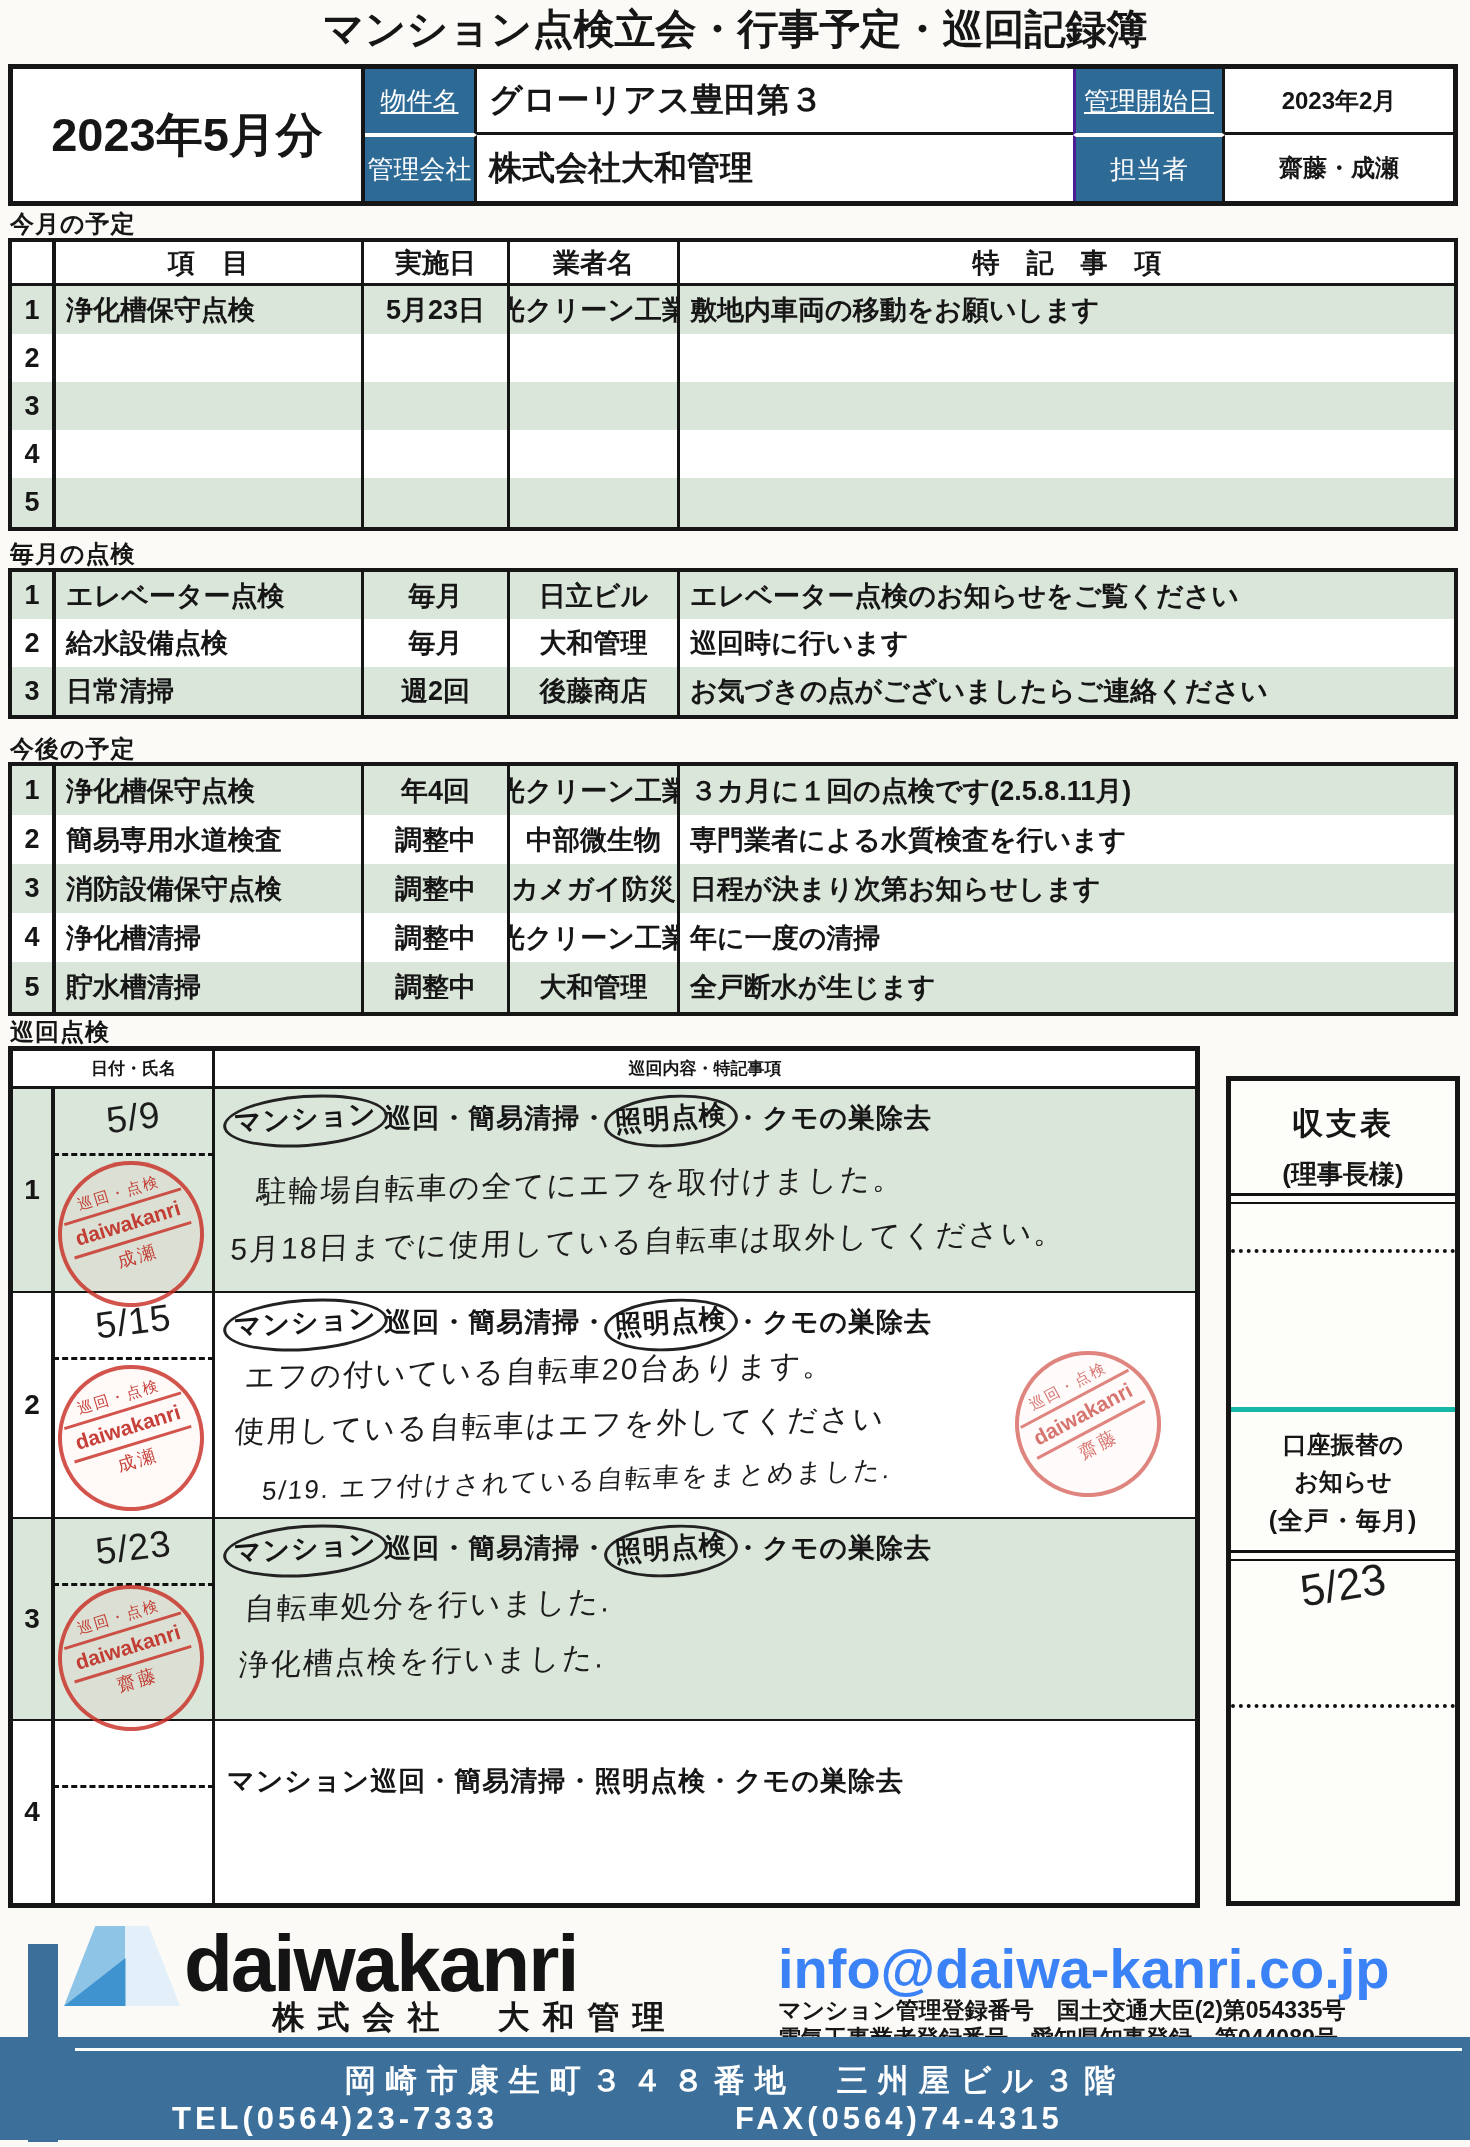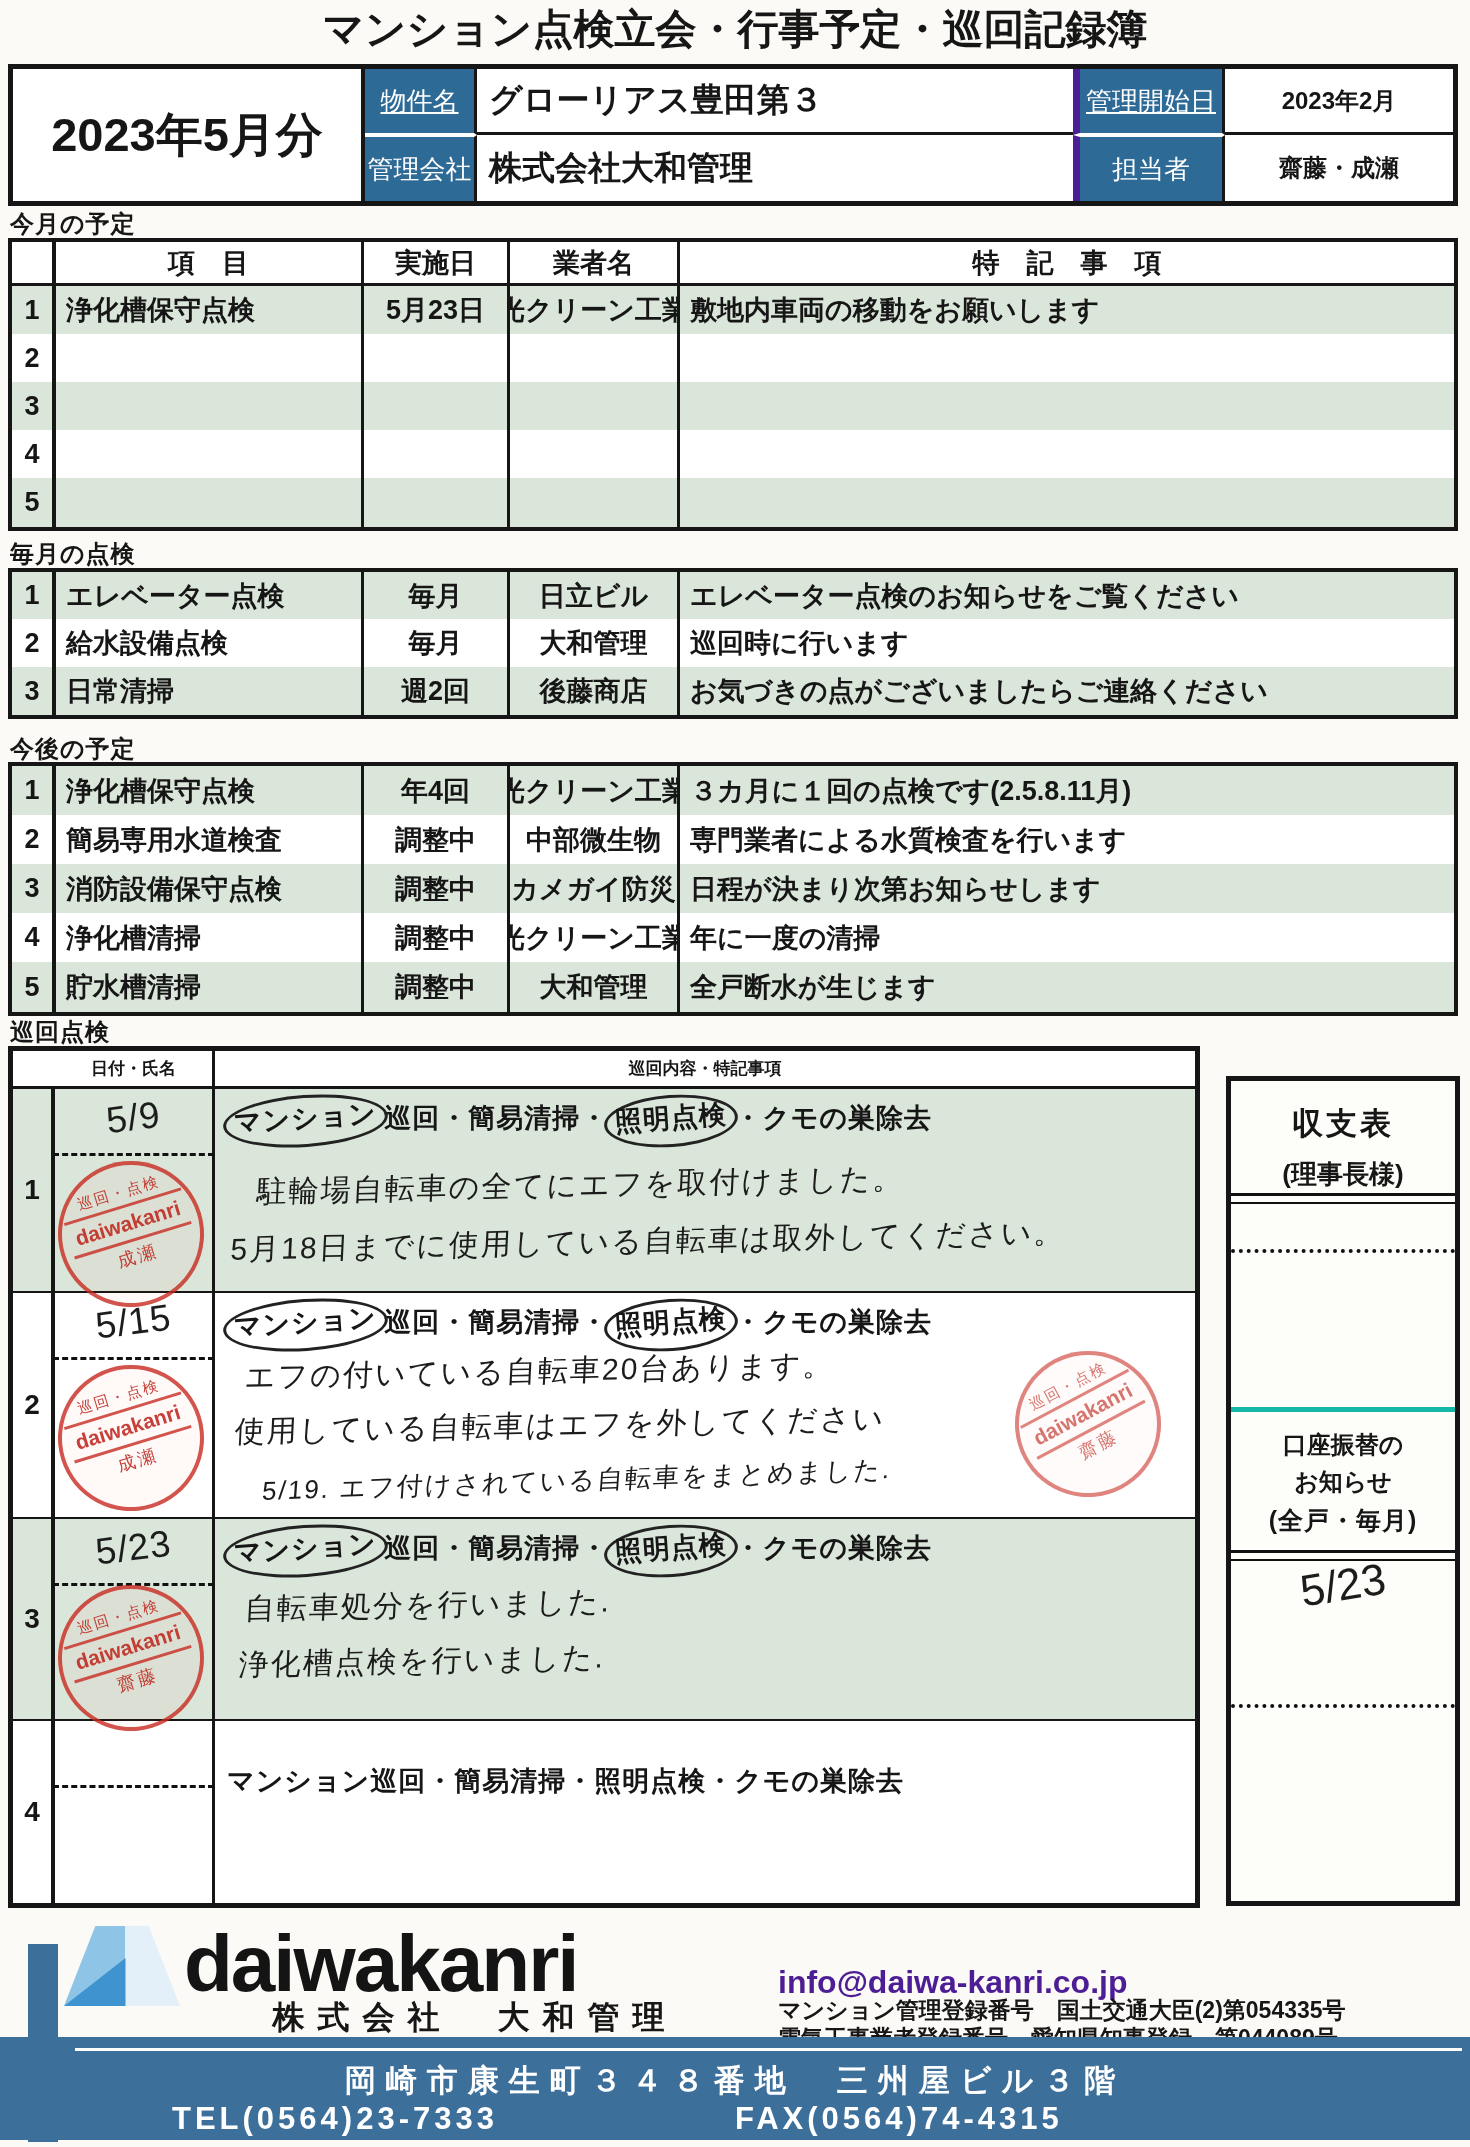--- a/index.html
+++ b/index.html
@@ -7,21 +7,21 @@
         font-family:"Liberation Sans","DejaVu Sans",sans-serif;color:#161616;}
   .abs{position:absolute;}
   
   .title{top:2px;left:0;width:100%;text-align:center;font-size:41px;font-weight:900;letter-spacing:0px;}
   
   .htable{left:8px;top:64px;width:1450px;height:142px;border:5px solid #161616;box-sizing:border-box;
           display:grid;grid-template-columns:352px 112px 596px 152px 228px;grid-template-rows:66px 66px;background:#fff;}
   .hc{display:flex;align-items:center;box-sizing:border-box;}
   .hc-month{grid-row:1/3;grid-column:1;border-right:4px solid #161616;justify-content:center;font-size:47px;font-weight:bold;}
   .hc-label{background:#2e6a96;color:#fff;justify-content:center;font-size:26px;border-right:3px solid #161616;}
-  .hc-label.mid{border-left:7px solid #4c1d95;}
+  .hc-label.mid{border-left:3px solid #4c1d95;}
   .hc-label.topl{border-bottom:2px solid #fff;text-decoration:underline;}
   .hc-label.botl{border-top:2px solid #fff;}
   .hc-val{font-size:33px;font-weight:bold;padding-left:12px;}
   .hc-val.center{justify-content:center;padding-left:0;font-size:24px;}
   .hdiv{border-bottom:3px solid #161616;}
   
   .seclabel{font-size:24px;font-weight:bold;left:10px;letter-spacing:1px;}
   
   .stable{left:8px;width:1450px;border:4px solid #161616;box-sizing:border-box;display:grid;
           grid-template-columns:44px 308px 146px 170px 1fr;background:#fff;}
@@ -70,21 +70,21 @@
   .sb2-sub{position:absolute;top:92px;width:100%;text-align:center;font-size:25px;font-weight:bold;letter-spacing:1px;}
   .sb-date{position:absolute;top:122px;width:100%;text-align:center;font-size:44px;transform:rotate(-9deg);color:#1c1c1c;}
   
   .f-vbar{left:28px;top:1944px;width:30px;height:198px;background:#3d6f9b;}
   .f-logo{left:64px;top:1926px;width:116px;height:80px;clip-path:polygon(27% 0,73% 0,100% 100%,0 100%);}
   .f-logo .half-l{position:absolute;left:0;top:0;width:53%;height:100%;background:#8ec4e6;}
   .f-logo .half-r{position:absolute;right:0;top:0;width:47%;height:100%;background:#e3f0f9;}
   .f-logo .tri{position:absolute;left:0;top:0;width:100%;height:100%;background:#3f94d0;clip-path:polygon(0 100%,53% 40%,53% 100%);}
   .f-name{left:184px;top:1918px;font-size:80px;font-weight:900;letter-spacing:-2px;color:#141414;}
   .f-sub{left:190px;top:1996px;width:570px;text-align:center;font-size:32px;font-weight:bold;letter-spacing:13px;white-space:nowrap;}
-  .f-email{left:778px;top:1936px;font-size:32px;font-weight:900;color:#4c1d95;margin-top:28px;}
+  .f-email{left:778px;top:1936px;font-size:56px;font-weight:900;color:#3b82f6;}
   .f-reg{font-size:23px;font-weight:bold;white-space:nowrap;}
   .f-band{left:0;top:2037px;width:1470px;height:103px;background:#3d6f9b;}
   .f-band-line{position:absolute;top:11px;left:75px;right:8px;height:3px;background:#fff;}
   .f-addr{position:absolute;top:23px;width:100%;text-align:center;color:#fff;font-size:31px;font-weight:bold;letter-spacing:10px;}
   .f-telrow{position:absolute;top:64px;width:100%;color:#fff;font-size:31px;font-weight:bold;letter-spacing:4px;}
   .f-tel{position:absolute;left:172px;}
   .f-fax{position:absolute;left:735px;}
 </style>
 </head>
 <body>

